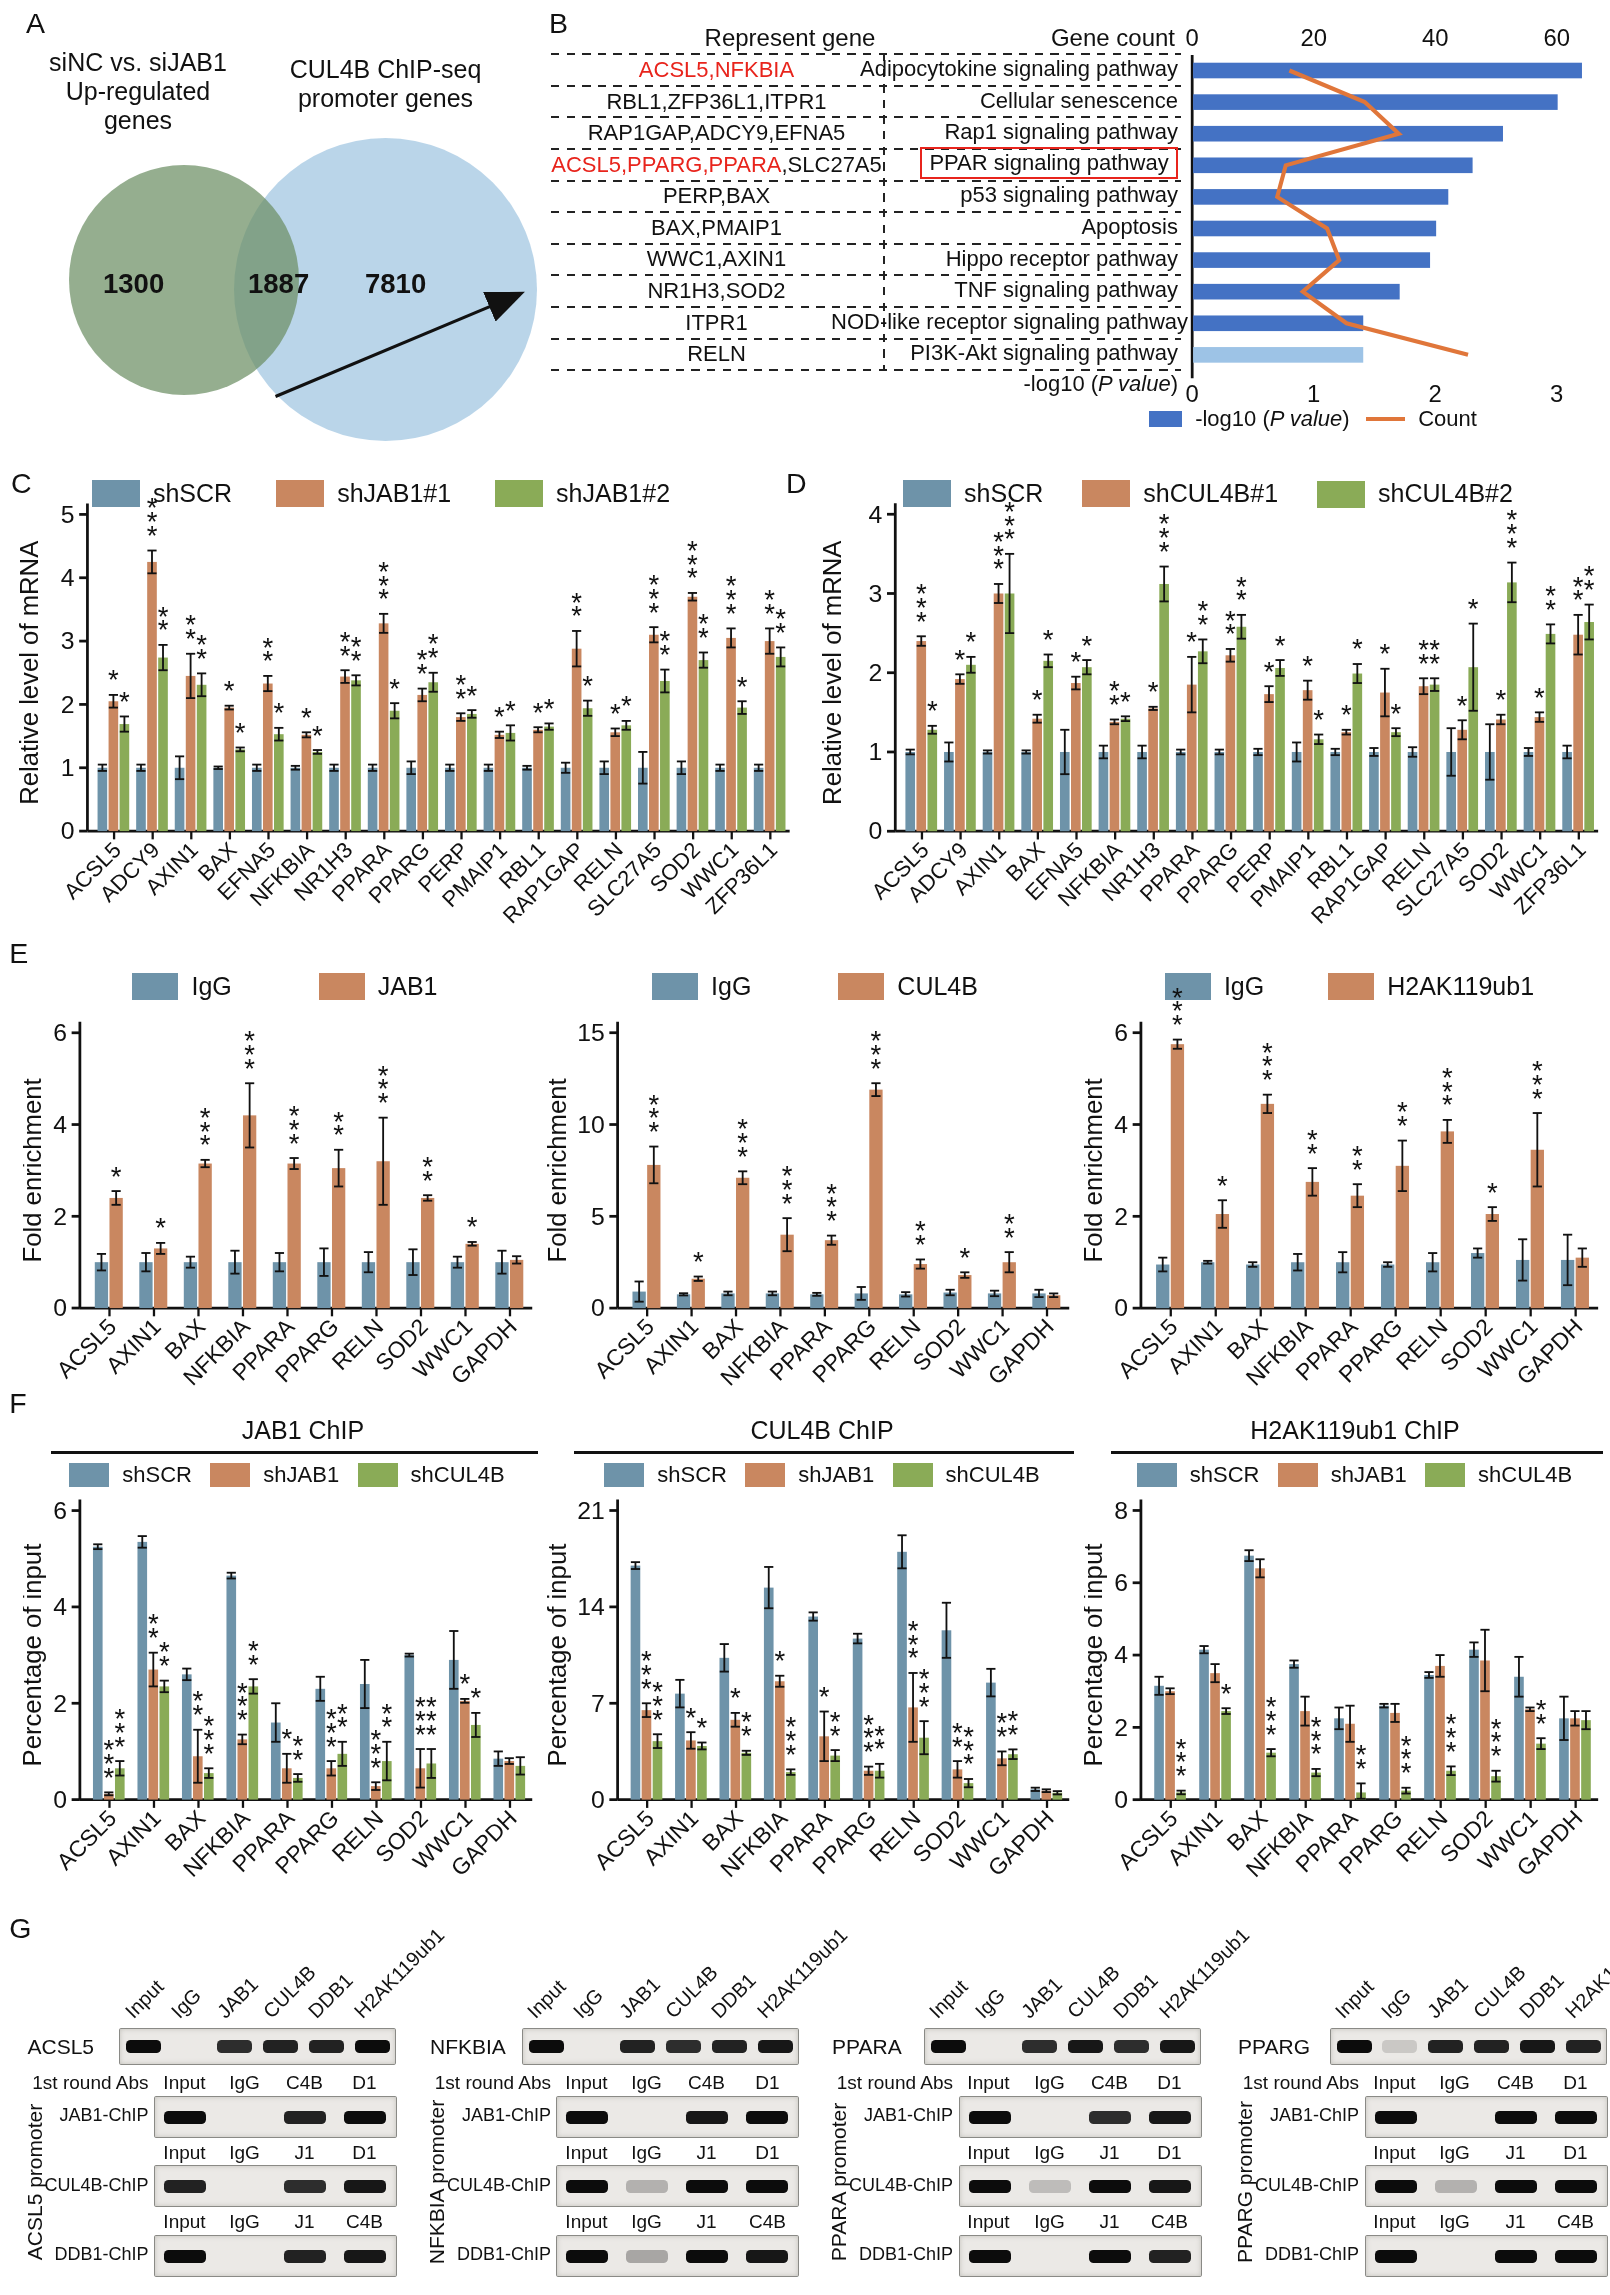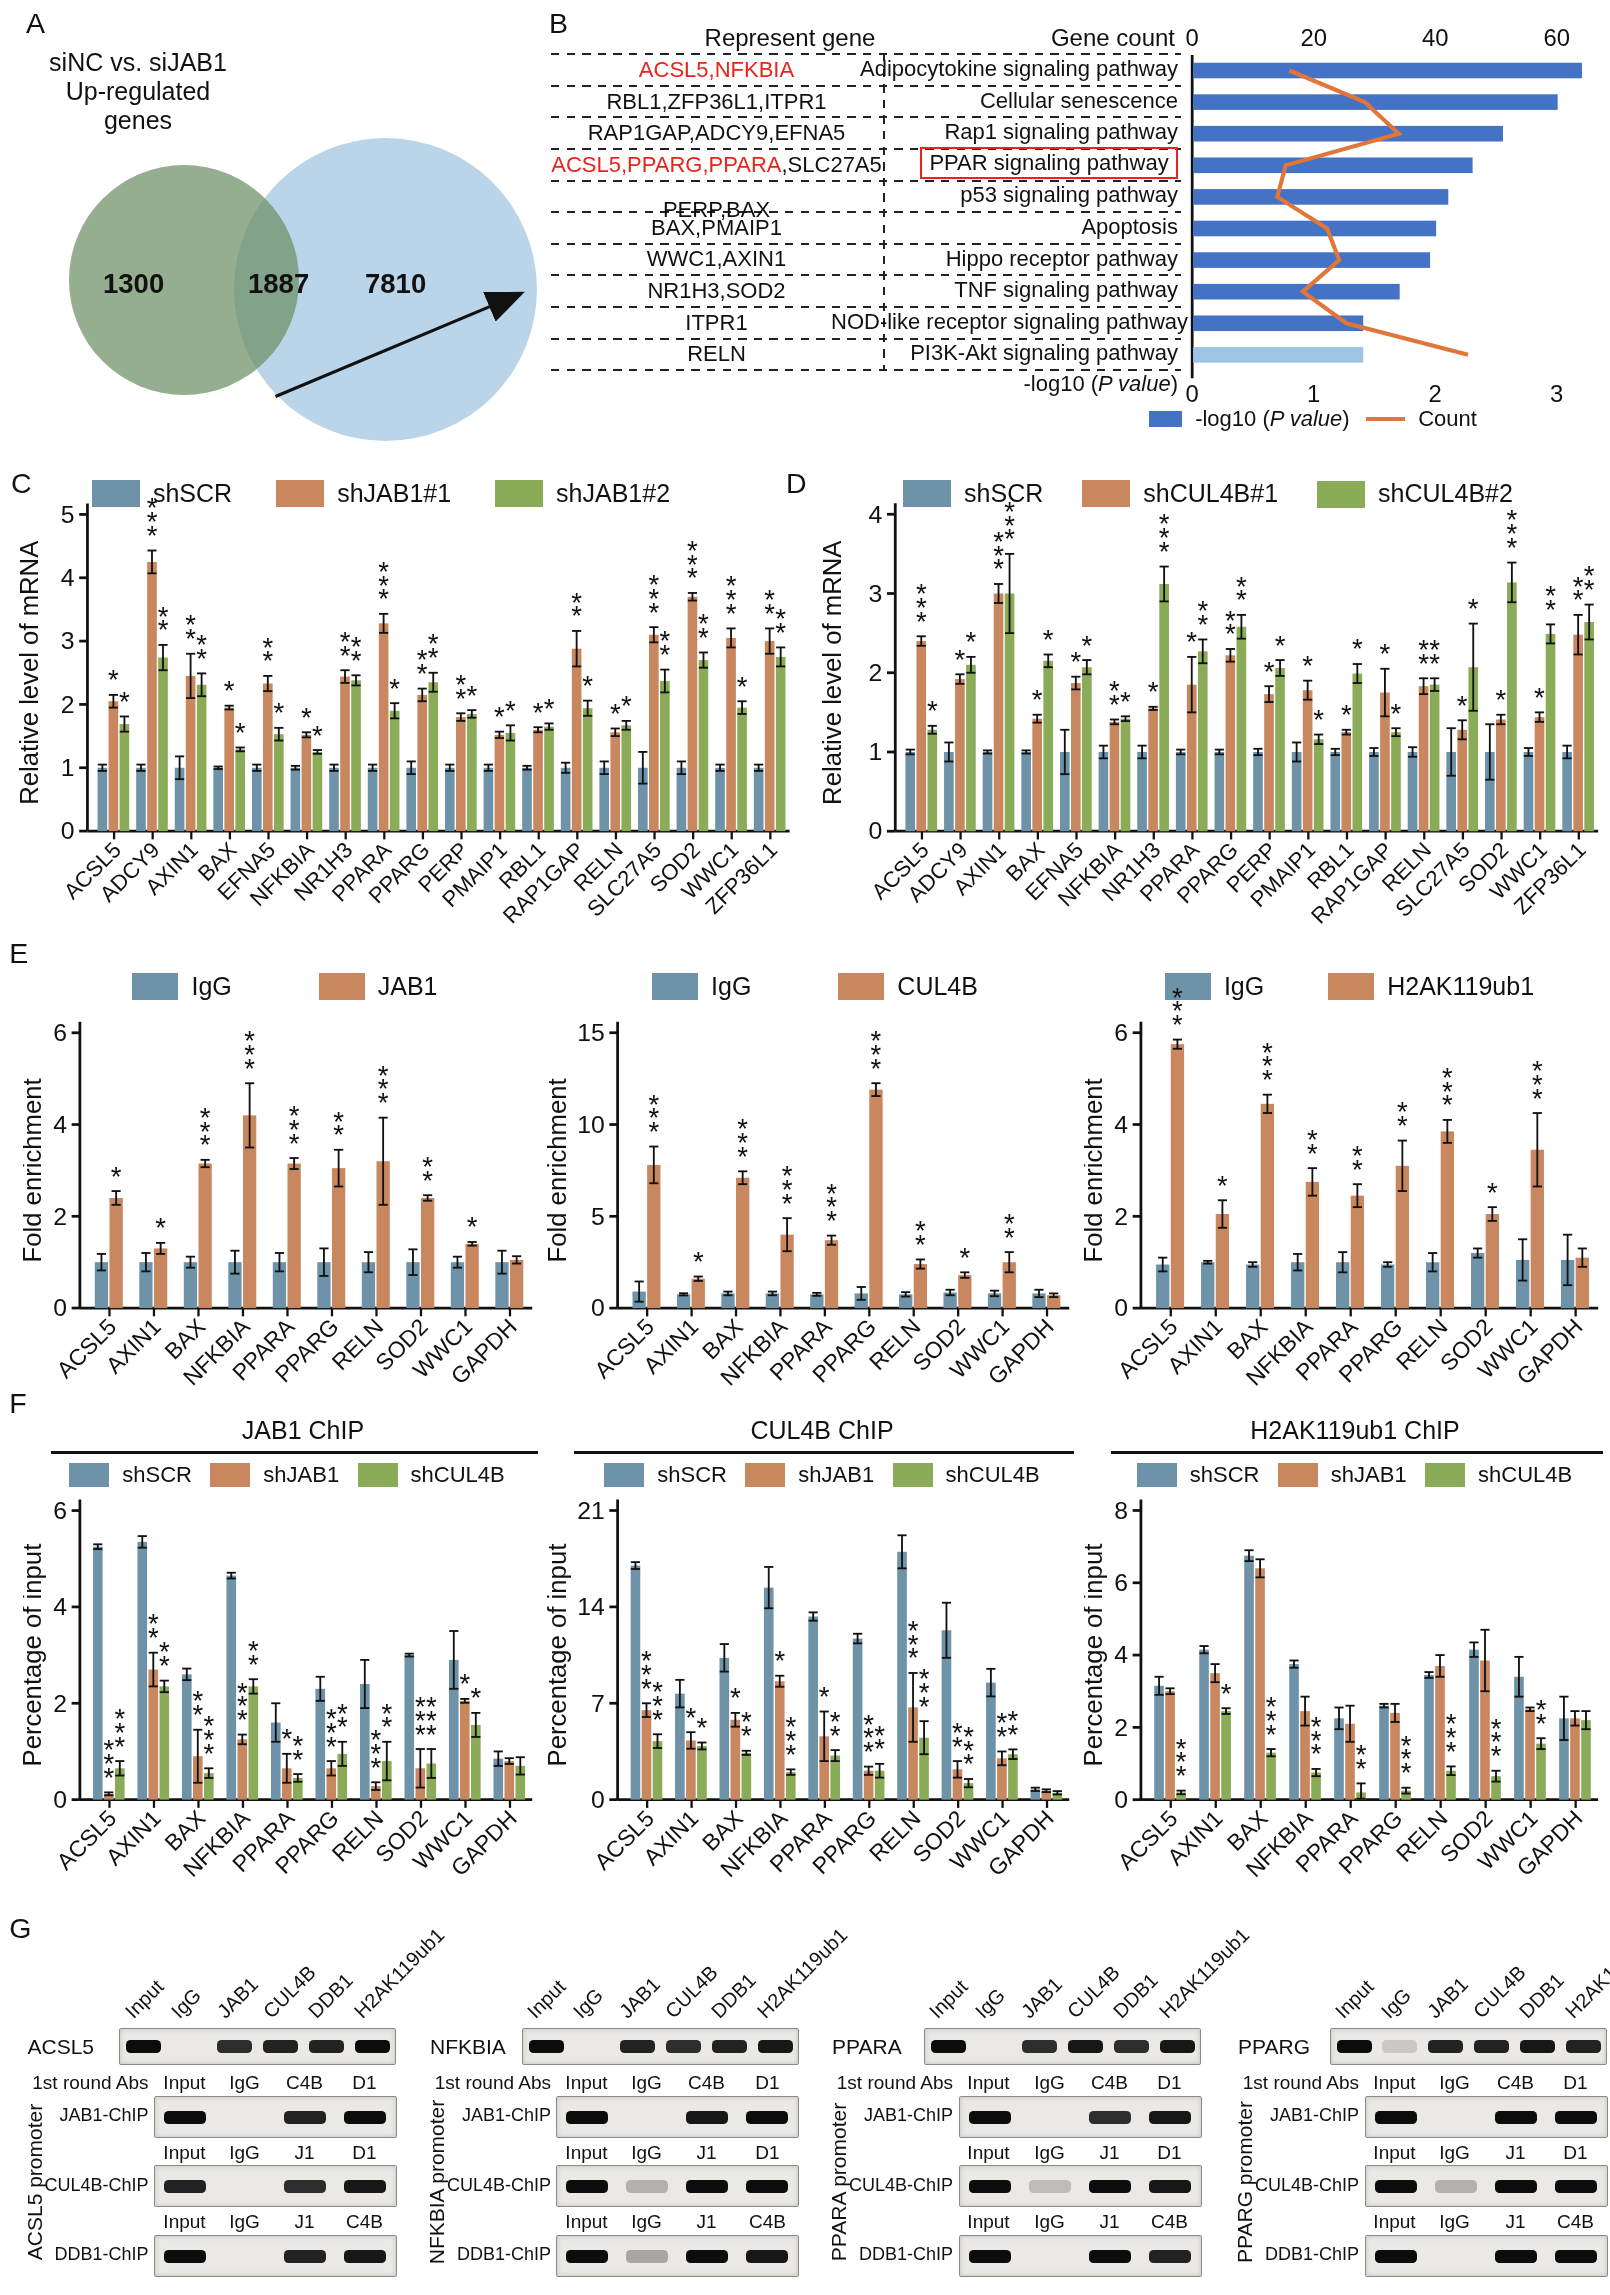--- a/index.html
+++ b/index.html
@@ -41,20 +41,24 @@
   <div class="abs panel-letter" style="left:11px;top:467px;">C</div>
   <div class="abs panel-letter" style="left:786px;top:467px;">D</div>
   <div class="abs panel-letter" style="left:9.2px;top:937px;">E</div>
   <div class="abs panel-letter" style="left:9.2px;top:1387px;">F</div>
   <div class="abs panel-letter" style="left:9.2px;top:1912px;">G</div>
 
   <div class="venn-title" style="left:37px;top:48px;width:202px;">
     <div>siNC vs. siJAB1</div>
     <div>Up-regulated</div>
     <div>genes</div>
+  </div>
+  <div class="venn-title" style="left:257px;top:55px;width:257px;">
+    <div>CUL4B ChIP-seq</div>
+    <div>promoter genes</div>
   </div>
   <div class="venn-circle" style="left:234px;top:138px;width:303px;height:303px;background:rgba(179,208,231,0.9);"></div>
   <div class="venn-circle" style="left:69px;top:165px;width:230px;height:230px;background:rgba(108,143,100,0.72);"></div>
   <div class="venn-num" style="left:103px;top:268px;">1300</div>
   <div class="venn-num" style="left:232px;top:268px;margin-left:16px;">1887</div>
   <div class="venn-num" style="left:365px;top:268px;">7810</div>
   <svg class="abs" style="left:0;top:0;" width="551" height="459" viewBox="0 0 600 500">
     <defs>
         <marker id="ah" markerWidth="12" markerHeight="10" refX="9" refY="5" orient="auto">
           <polygon points="0,0 12,5 0,10" fill="#111"></polygon>
@@ -2029,21 +2033,21 @@
     <div class="dashed-h" style="left: 551px; top: 369px; width: 630px; position: absolute;"></div>
     <div class="dashed-v" style="left: 883px; top: 53px; height: 316px; position: absolute;"></div>
     <div class="b-gene" style="left: 551px; top: 57px; width: 331px; position: absolute;"><span style="color: rgb(232, 36, 28);">ACSL5,NFKBIA</span></div>
     <div class="b-path" style="left: 831px; top: 56px; width: 347px; position: absolute;"><span>Adipocytokine signaling pathway</span></div>
     <div class="b-gene" style="left: 551px; top: 89px; width: 331px; position: absolute;"><span>RBL1,ZFP36L1,ITPR1</span></div>
     <div class="b-path" style="left: 831px; top: 88px; width: 347px; position: absolute;"><span>Cellular senescence</span></div>
     <div class="b-gene" style="left: 551px; top: 120px; width: 331px; position: absolute;"><span>RAP1GAP,ADCY9,EFNA5</span></div>
     <div class="b-path" style="left: 831px; top: 119px; width: 347px; position: absolute;"><span>Rap1 signaling pathway</span></div>
     <div class="b-gene" style="left: 551px; top: 152px; width: 331px; position: absolute;"><span style="color: rgb(232, 36, 28);">ACSL5,PPARG,PPARA</span><span>,SLC27A5</span></div>
     <div class="b-path" style="left: 831px; top: 147px; width: 347px; position: absolute;"><span class="boxed">PPAR signaling pathway</span></div>
-    <div class="b-gene" style="left: 551px; top: 183px; width: 331px; position: absolute; margin-top: 14px;"><span>PERP,BAX</span></div>
+    <div class="b-gene" style="left: 551px; top: 183px; width: 331px; position: absolute;"><span>PERP,BAX</span></div>
     <div class="b-path" style="left: 831px; top: 182px; width: 347px; position: absolute;"><span>p53 signaling pathway</span></div>
     <div class="b-gene" style="left: 551px; top: 215px; width: 331px; position: absolute;"><span>BAX,PMAIP1</span></div>
     <div class="b-path" style="left: 831px; top: 214px; width: 347px; position: absolute;"><span>Apoptosis</span></div>
     <div class="b-gene" style="left: 551px; top: 246px; width: 331px; position: absolute;"><span>WWC1,AXIN1</span></div>
     <div class="b-path" style="left: 831px; top: 246px; width: 347px; position: absolute;"><span>Hippo receptor pathway</span></div>
     <div class="b-gene" style="left: 551px; top: 278px; width: 331px; position: absolute;"><span>NR1H3,SOD2</span></div>
     <div class="b-path" style="left: 831px; top: 277px; width: 347px; position: absolute;"><span>TNF signaling pathway</span></div>
     <div class="b-gene" style="left: 551px; top: 310px; width: 331px; position: absolute;"><span>ITPR1</span></div>
     <div class="b-path" style="left: 831px; top: 309px; width: 347px; position: absolute;"><span>NOD-like receptor signaling pathway</span></div>
     <div class="b-gene" style="left: 551px; top: 341px; width: 331px; position: absolute;"><span>RELN</span></div>

